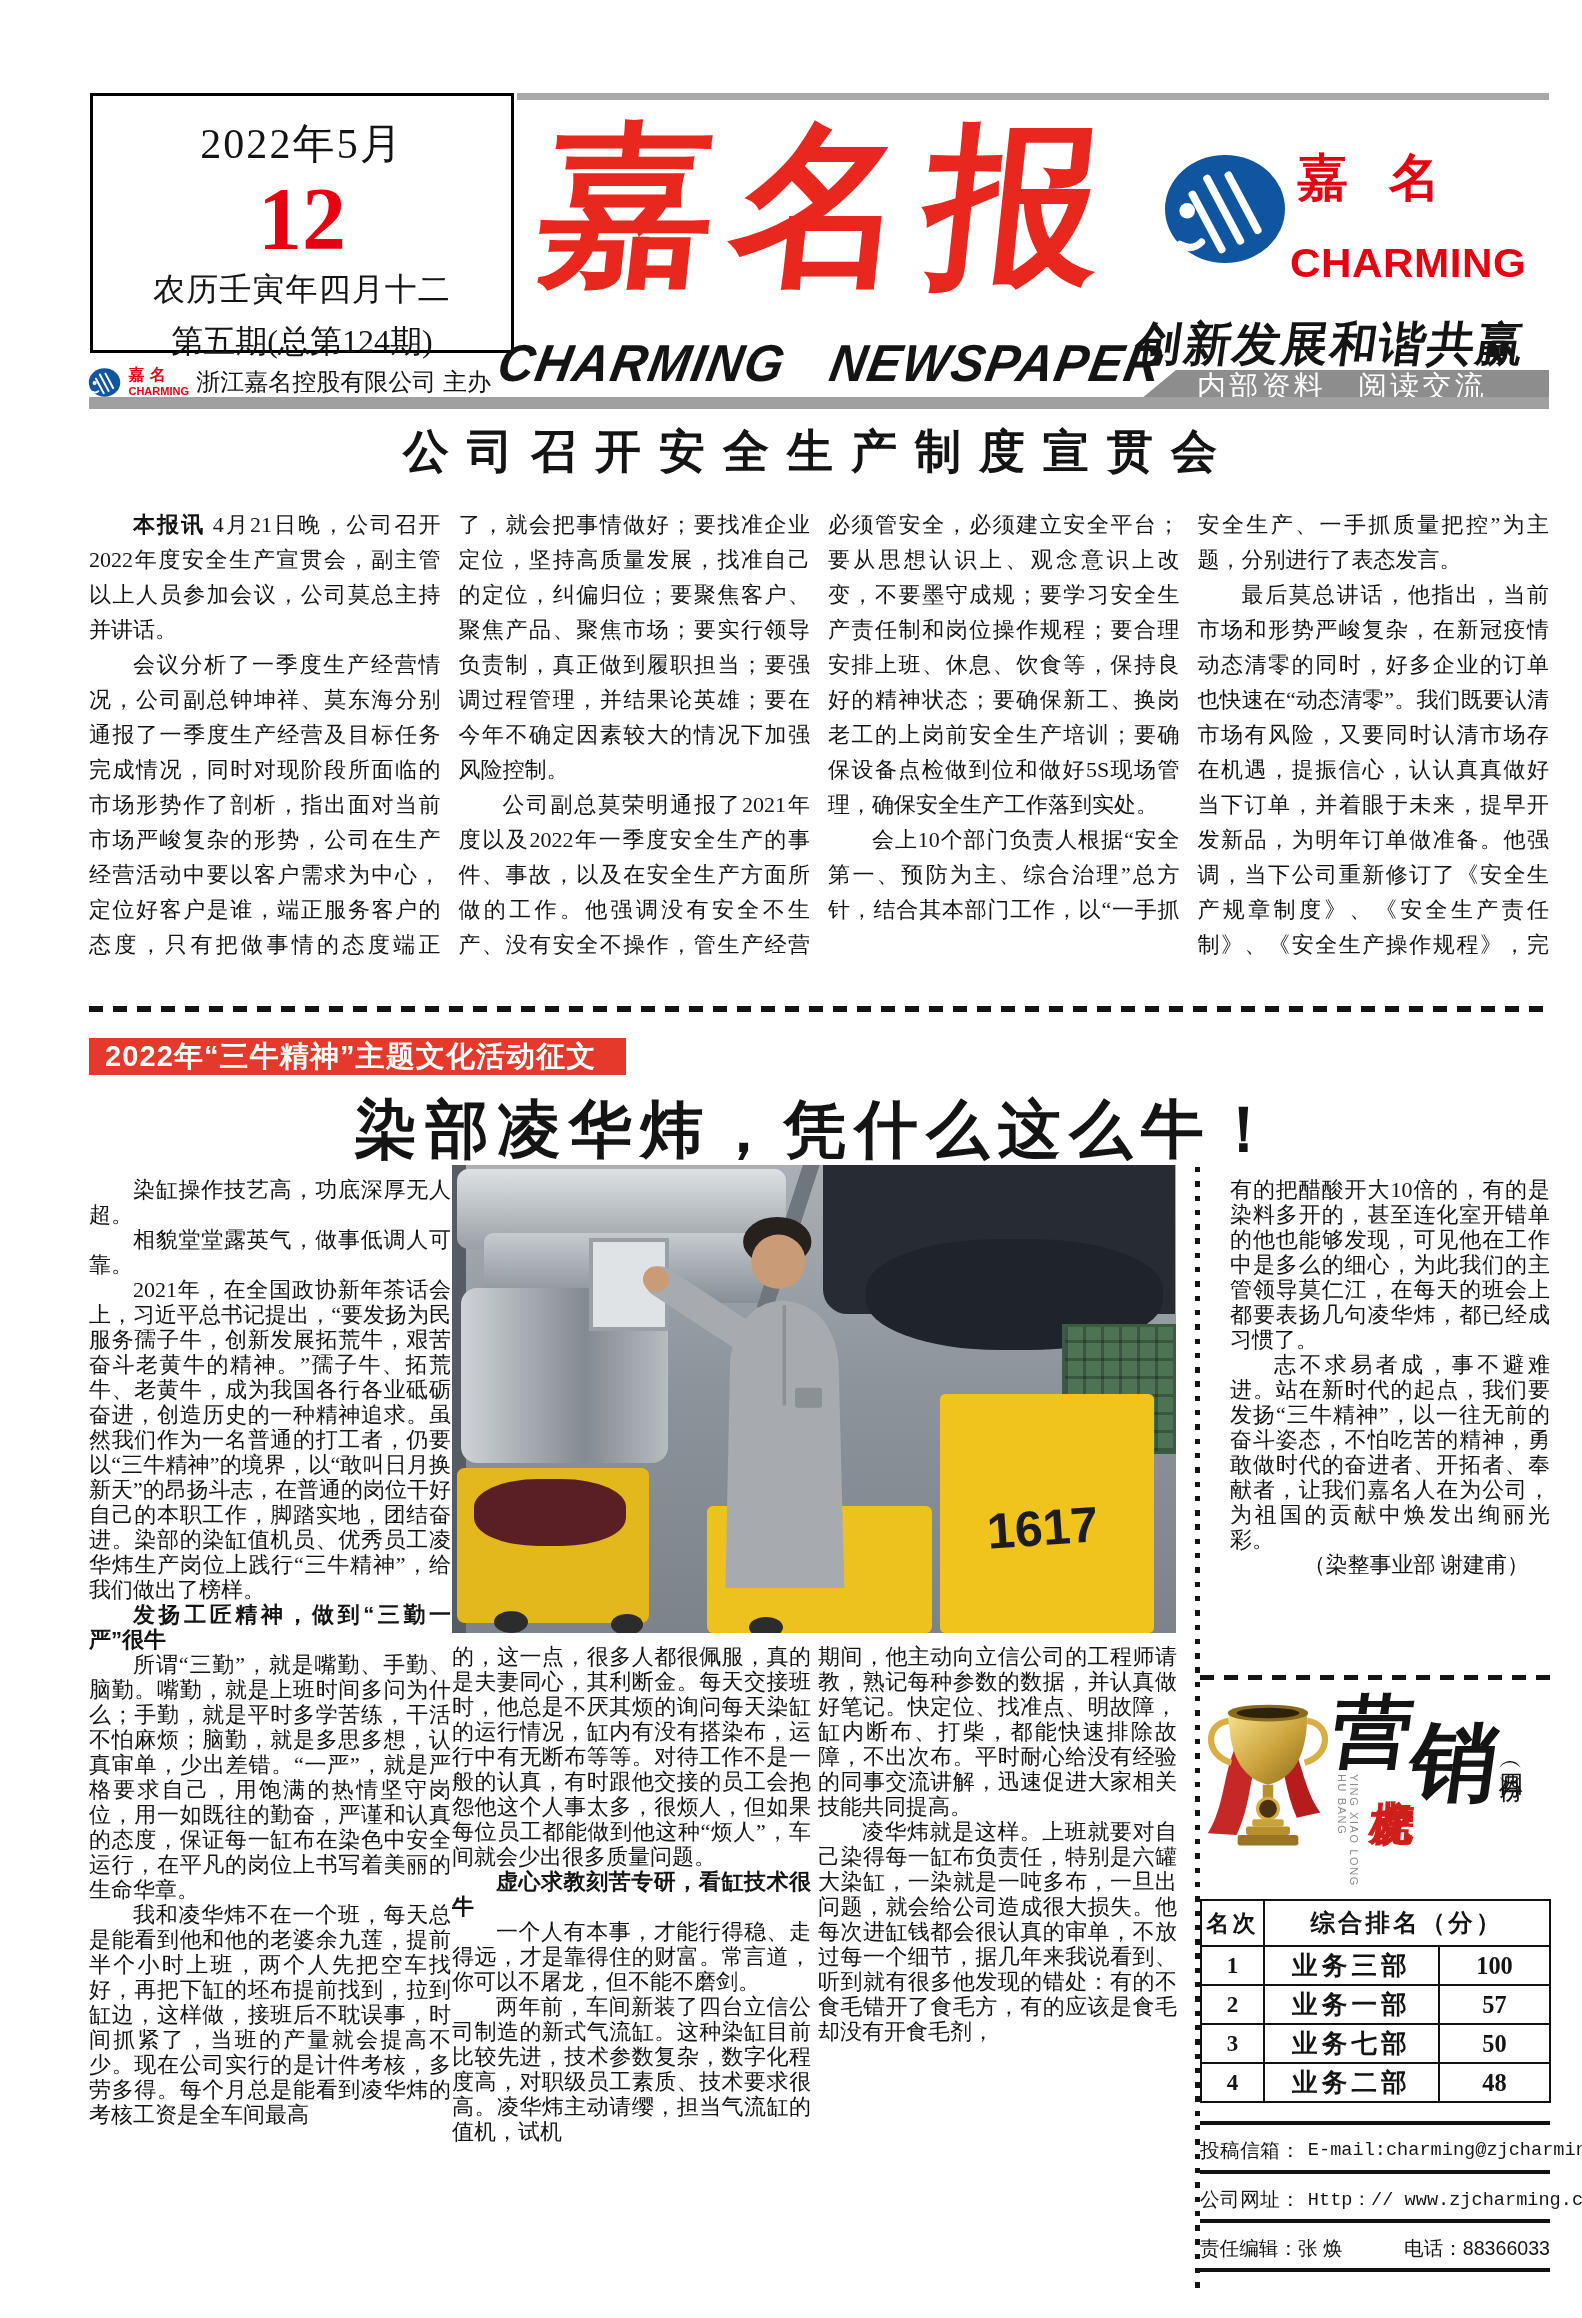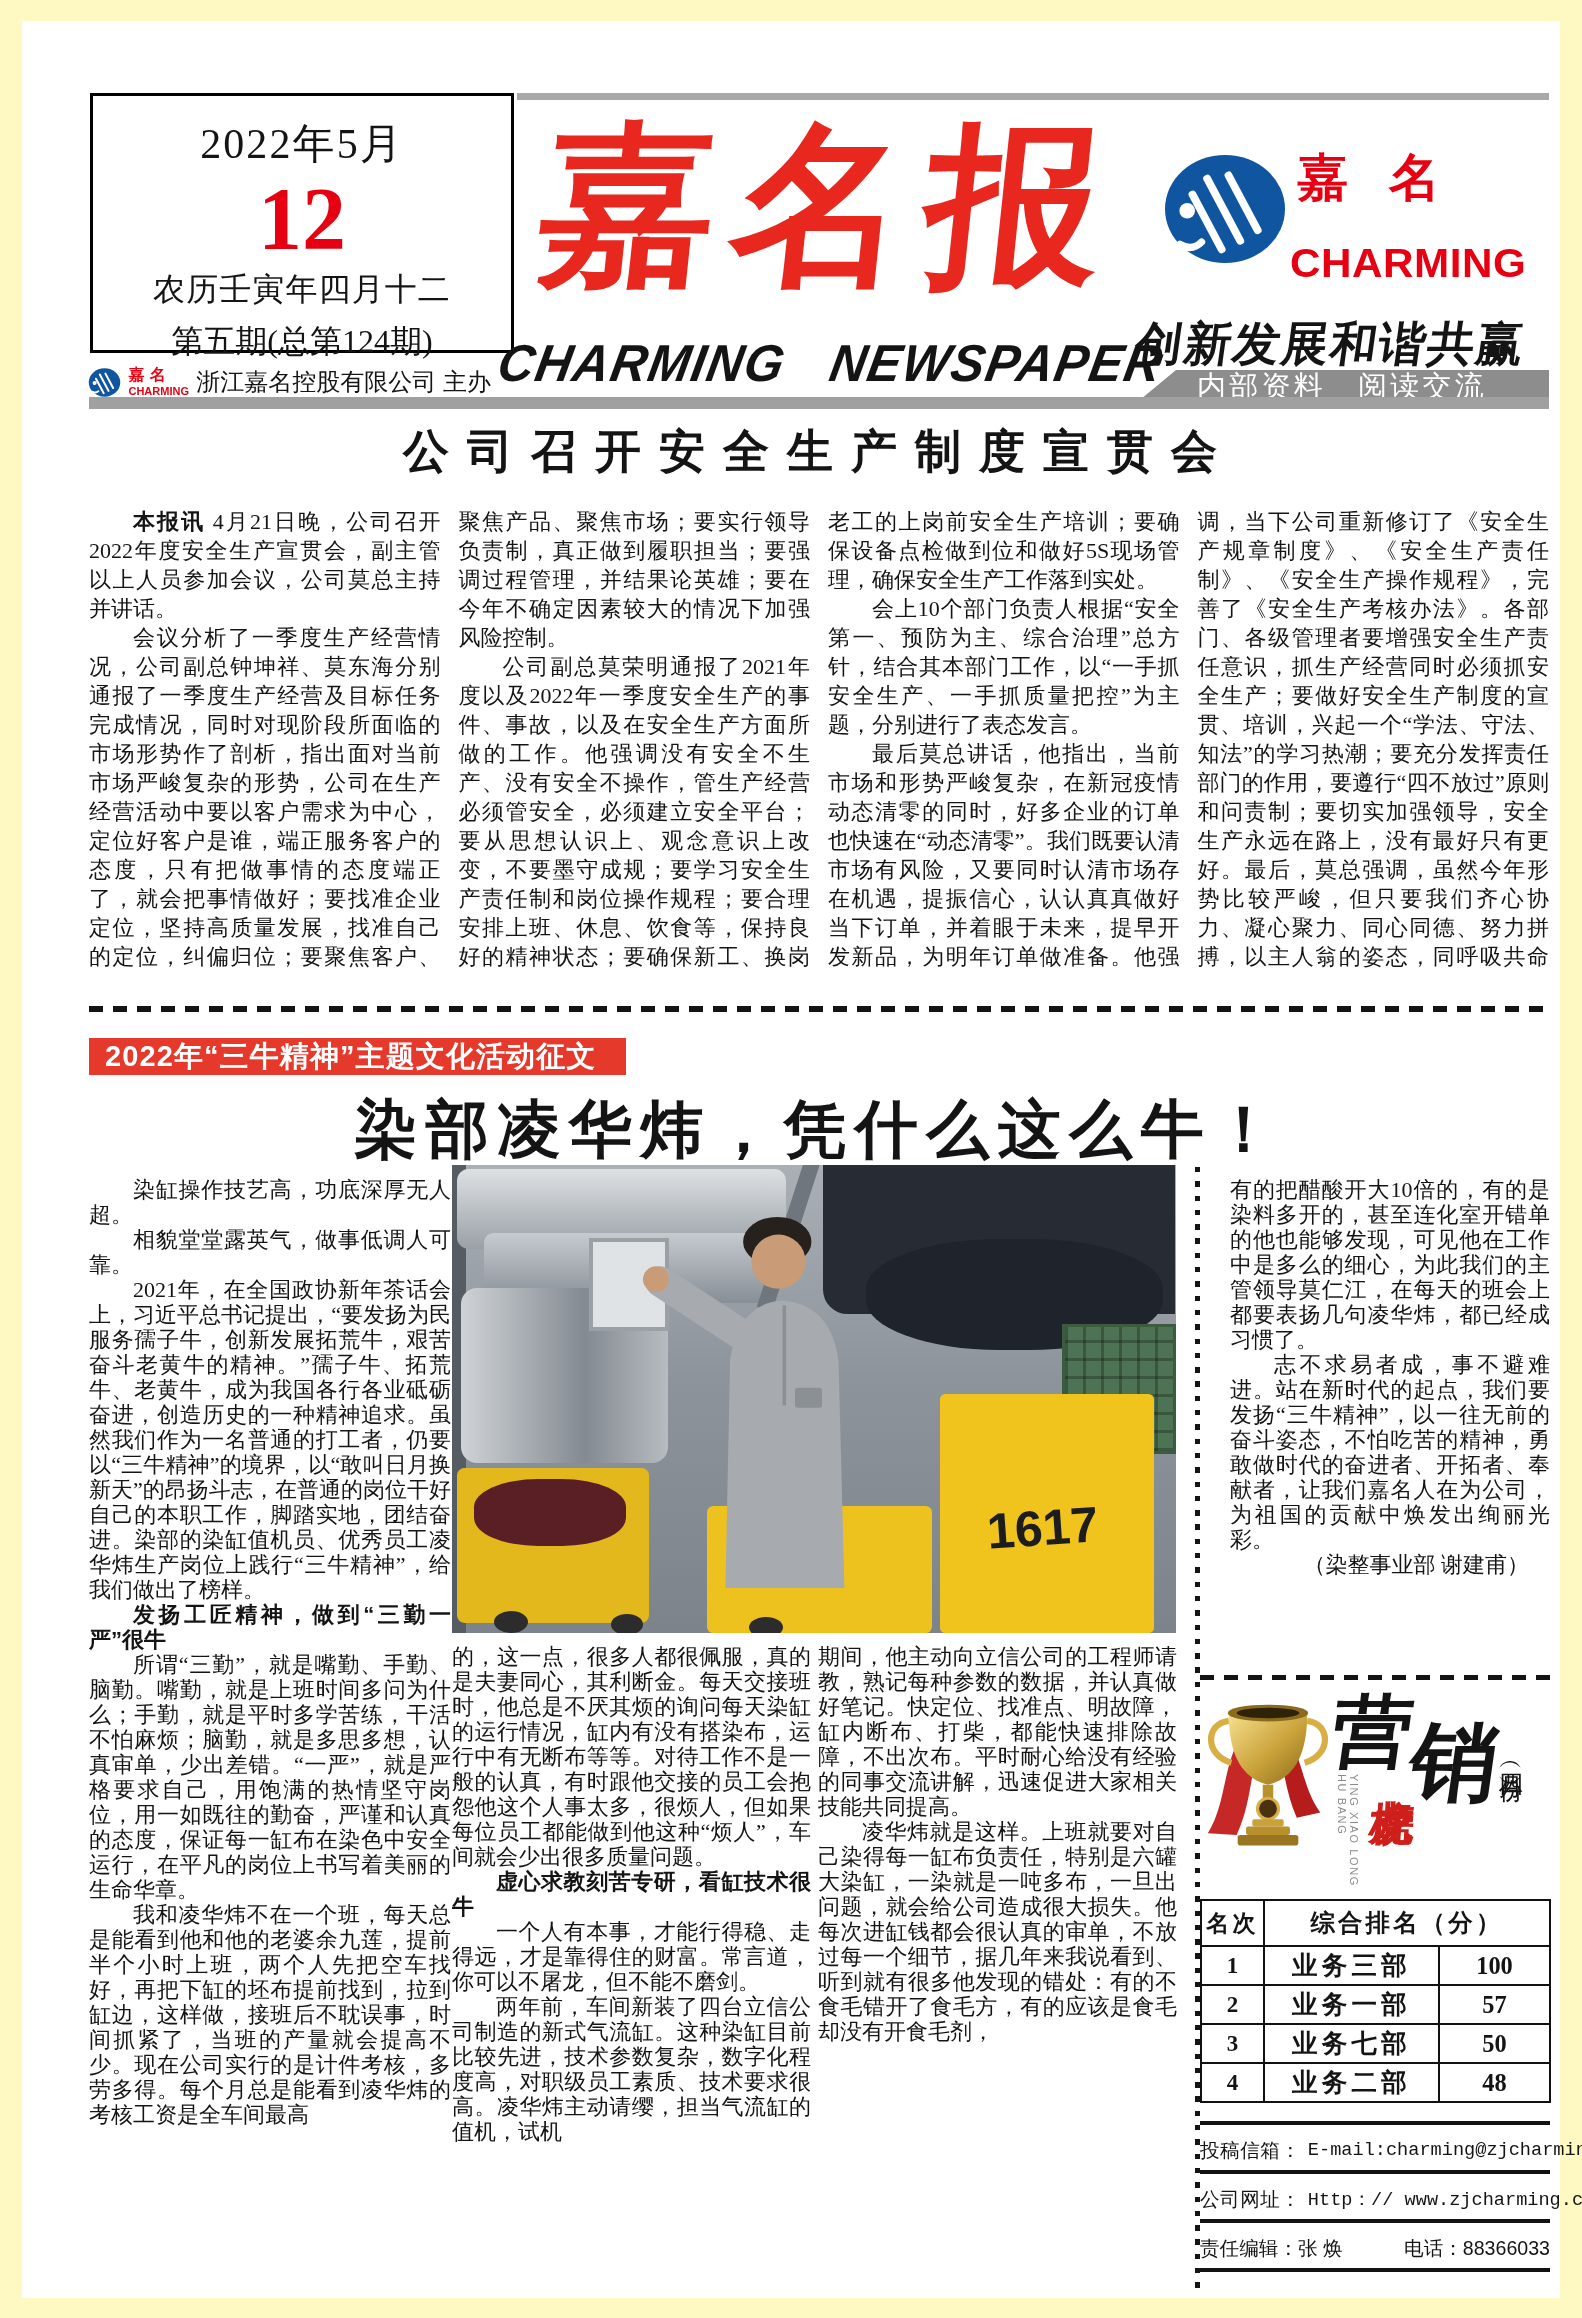--- a/index.html
+++ b/index.html
@@ -1,16 +1,16 @@
 <!DOCTYPE html>
 <html style="font-size:8.5px"><head>
 <meta charset="utf-8">
 <style>
   html,body{margin:0;padding:0;background:#cfcfcf;}
-  .canvas{position:relative;width:1583px;height:2319px;background:#fef9c3;overflow:hidden;
+  .canvas{position:relative;width:1583px;height:2319px;background:#ffffff;overflow:hidden;
           font-family:"Liberation Serif","DejaVu Serif",serif;color:#141414;}
   .page{position:absolute;left:22px;top:21px;width:1538px;height:2277px;background:#ffffff;}
   .abs{position:absolute;}
   
   .datebox{left:90px;top:93px;width:418px;height:254px;border:3.2px solid #000;background:#fff;
            text-align:center;}
   .datebox .d1{margin-top:20px;font-size:42px;letter-spacing:2.1px;}
   .datebox .d2{margin-top:3.2px;font-size:88px;font-weight:bold;color:#e60012;line-height:1.0;}
   .datebox .d3{margin-top:5.3px;font-size:32px;letter-spacing:1.1px;}
   .datebox .d4{margin-top:7.4px;font-size:32px;}
@@ -31,21 +31,21 @@
   .slogan{left:1136px;top:313px;width:424px;font-size:47px;font-weight:bold;letter-spacing:1.6px;
           transform:skewX(-8deg);white-space:nowrap;}
   .graybanner{left:1135px;top:370px;width:414px;height:34px;background:#8d8d8d;color:#fff;
               clip-path:polygon(41px 0,100% 0,100% 100%,0 100%);display:flex;align-items:center;justify-content:center;
               font-size:29px;font-family:"Liberation Sans","DejaVu Sans",sans-serif;letter-spacing:3.2px;white-space:nowrap;}
   .fullbar{left:89px;top:397px;width:1460px;height:11.7px;background:#a0a0a0;}
   
   .h1{left:89px;top:421px;width:1460px;height:80px;text-align:center;font-weight:900;font-size:46px;
       font-family:"Liberation Sans","DejaVu Sans",sans-serif;letter-spacing:18px;white-space:nowrap;}
   .a1body{left:89px;top:507px;width:1460px;height:478px;column-count:4;column-gap:18px;column-fill:auto;
-          font-size:22px;line-height:29px;text-align:justify;overflow:hidden;}
+          font-size:22px;line-height:35px;text-align:justify;overflow:hidden;}
   .a1body p,.coltext p{margin:0;text-indent:2em;}
   .byline{text-align:right !important;text-indent:0 !important;padding-right:21px;}
   .dashrule{height:5.8px;background:repeating-linear-gradient(90deg,#141414 0 14px,transparent 14px 24px);}
   .redbanner{left:89px;top:1038px;width:537px;height:37px;background:#e5392b;color:#fff;display:flex;align-items:center;
              padding-left:16px;box-sizing:border-box;font-size:29px;font-weight:bold;
              font-family:"Liberation Sans","DejaVu Sans",sans-serif;letter-spacing:1.1px;white-space:nowrap;}
   .h2{left:89px;top:1087px;width:1460px;height:80px;text-align:center;font-weight:900;font-size:63px;
       font-family:"Liberation Sans","DejaVu Sans",sans-serif;letter-spacing:8.5px;white-space:nowrap;}
   
   .coltext{font-size:22px;line-height:25px;text-align:justify;overflow:hidden;}

